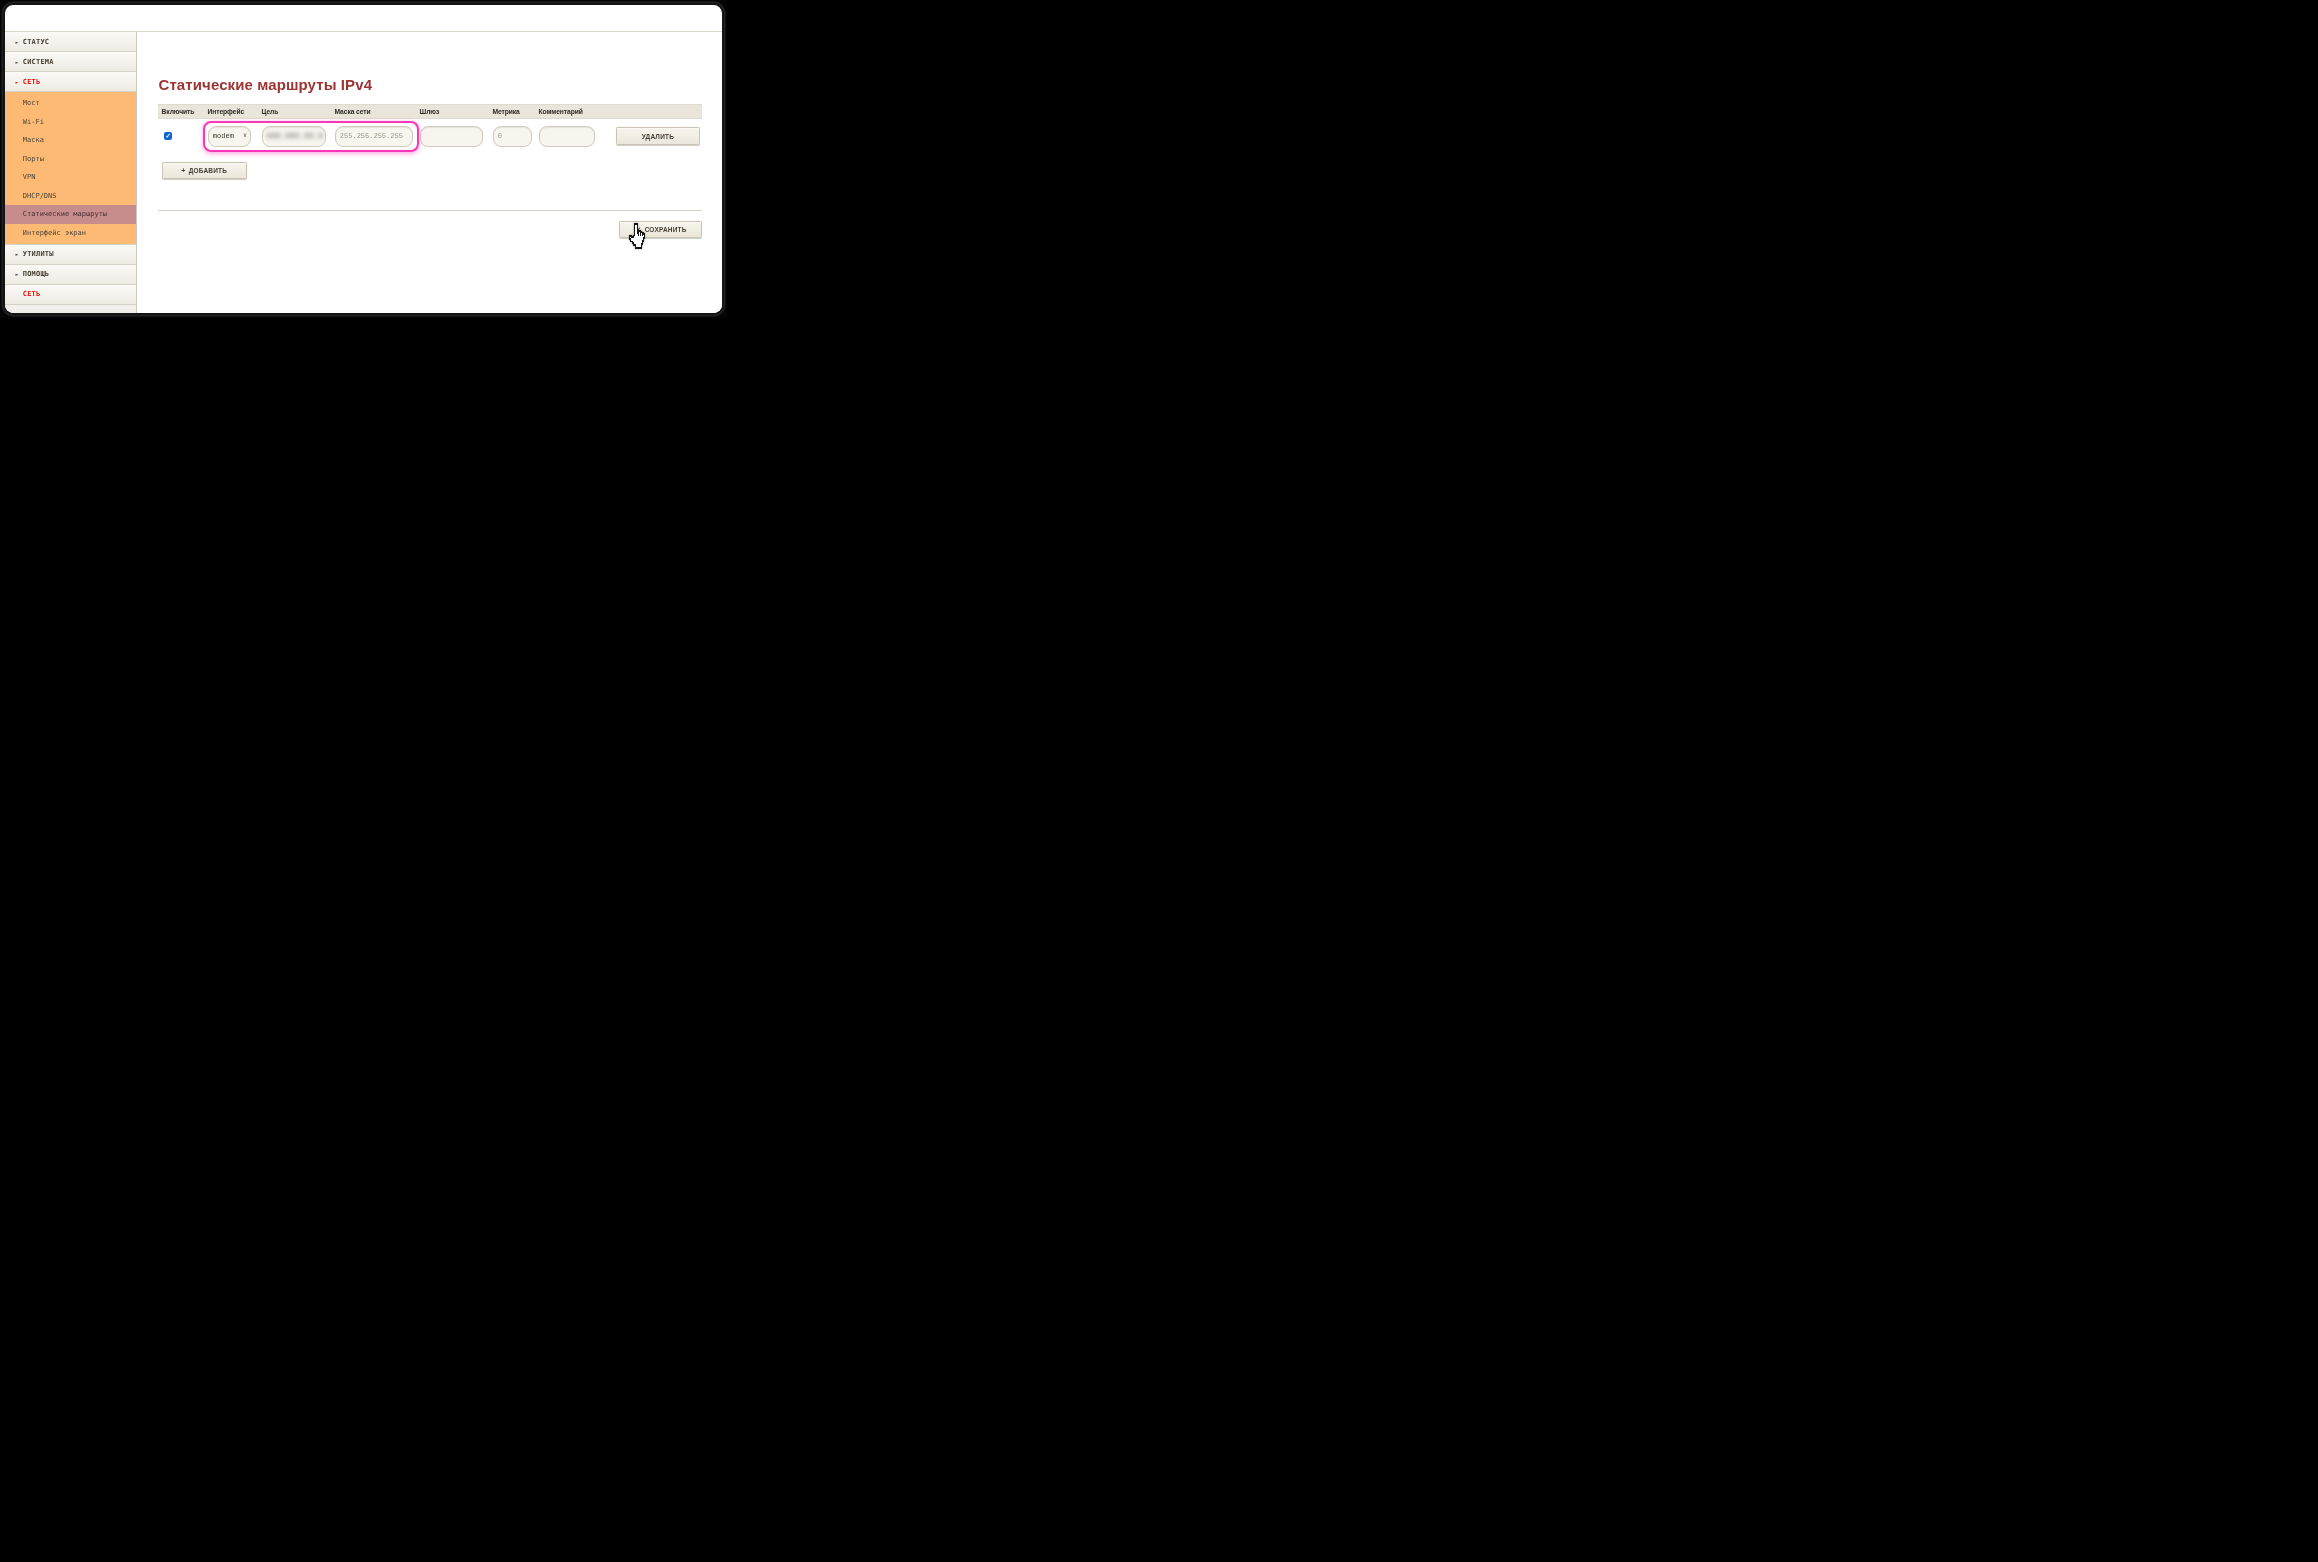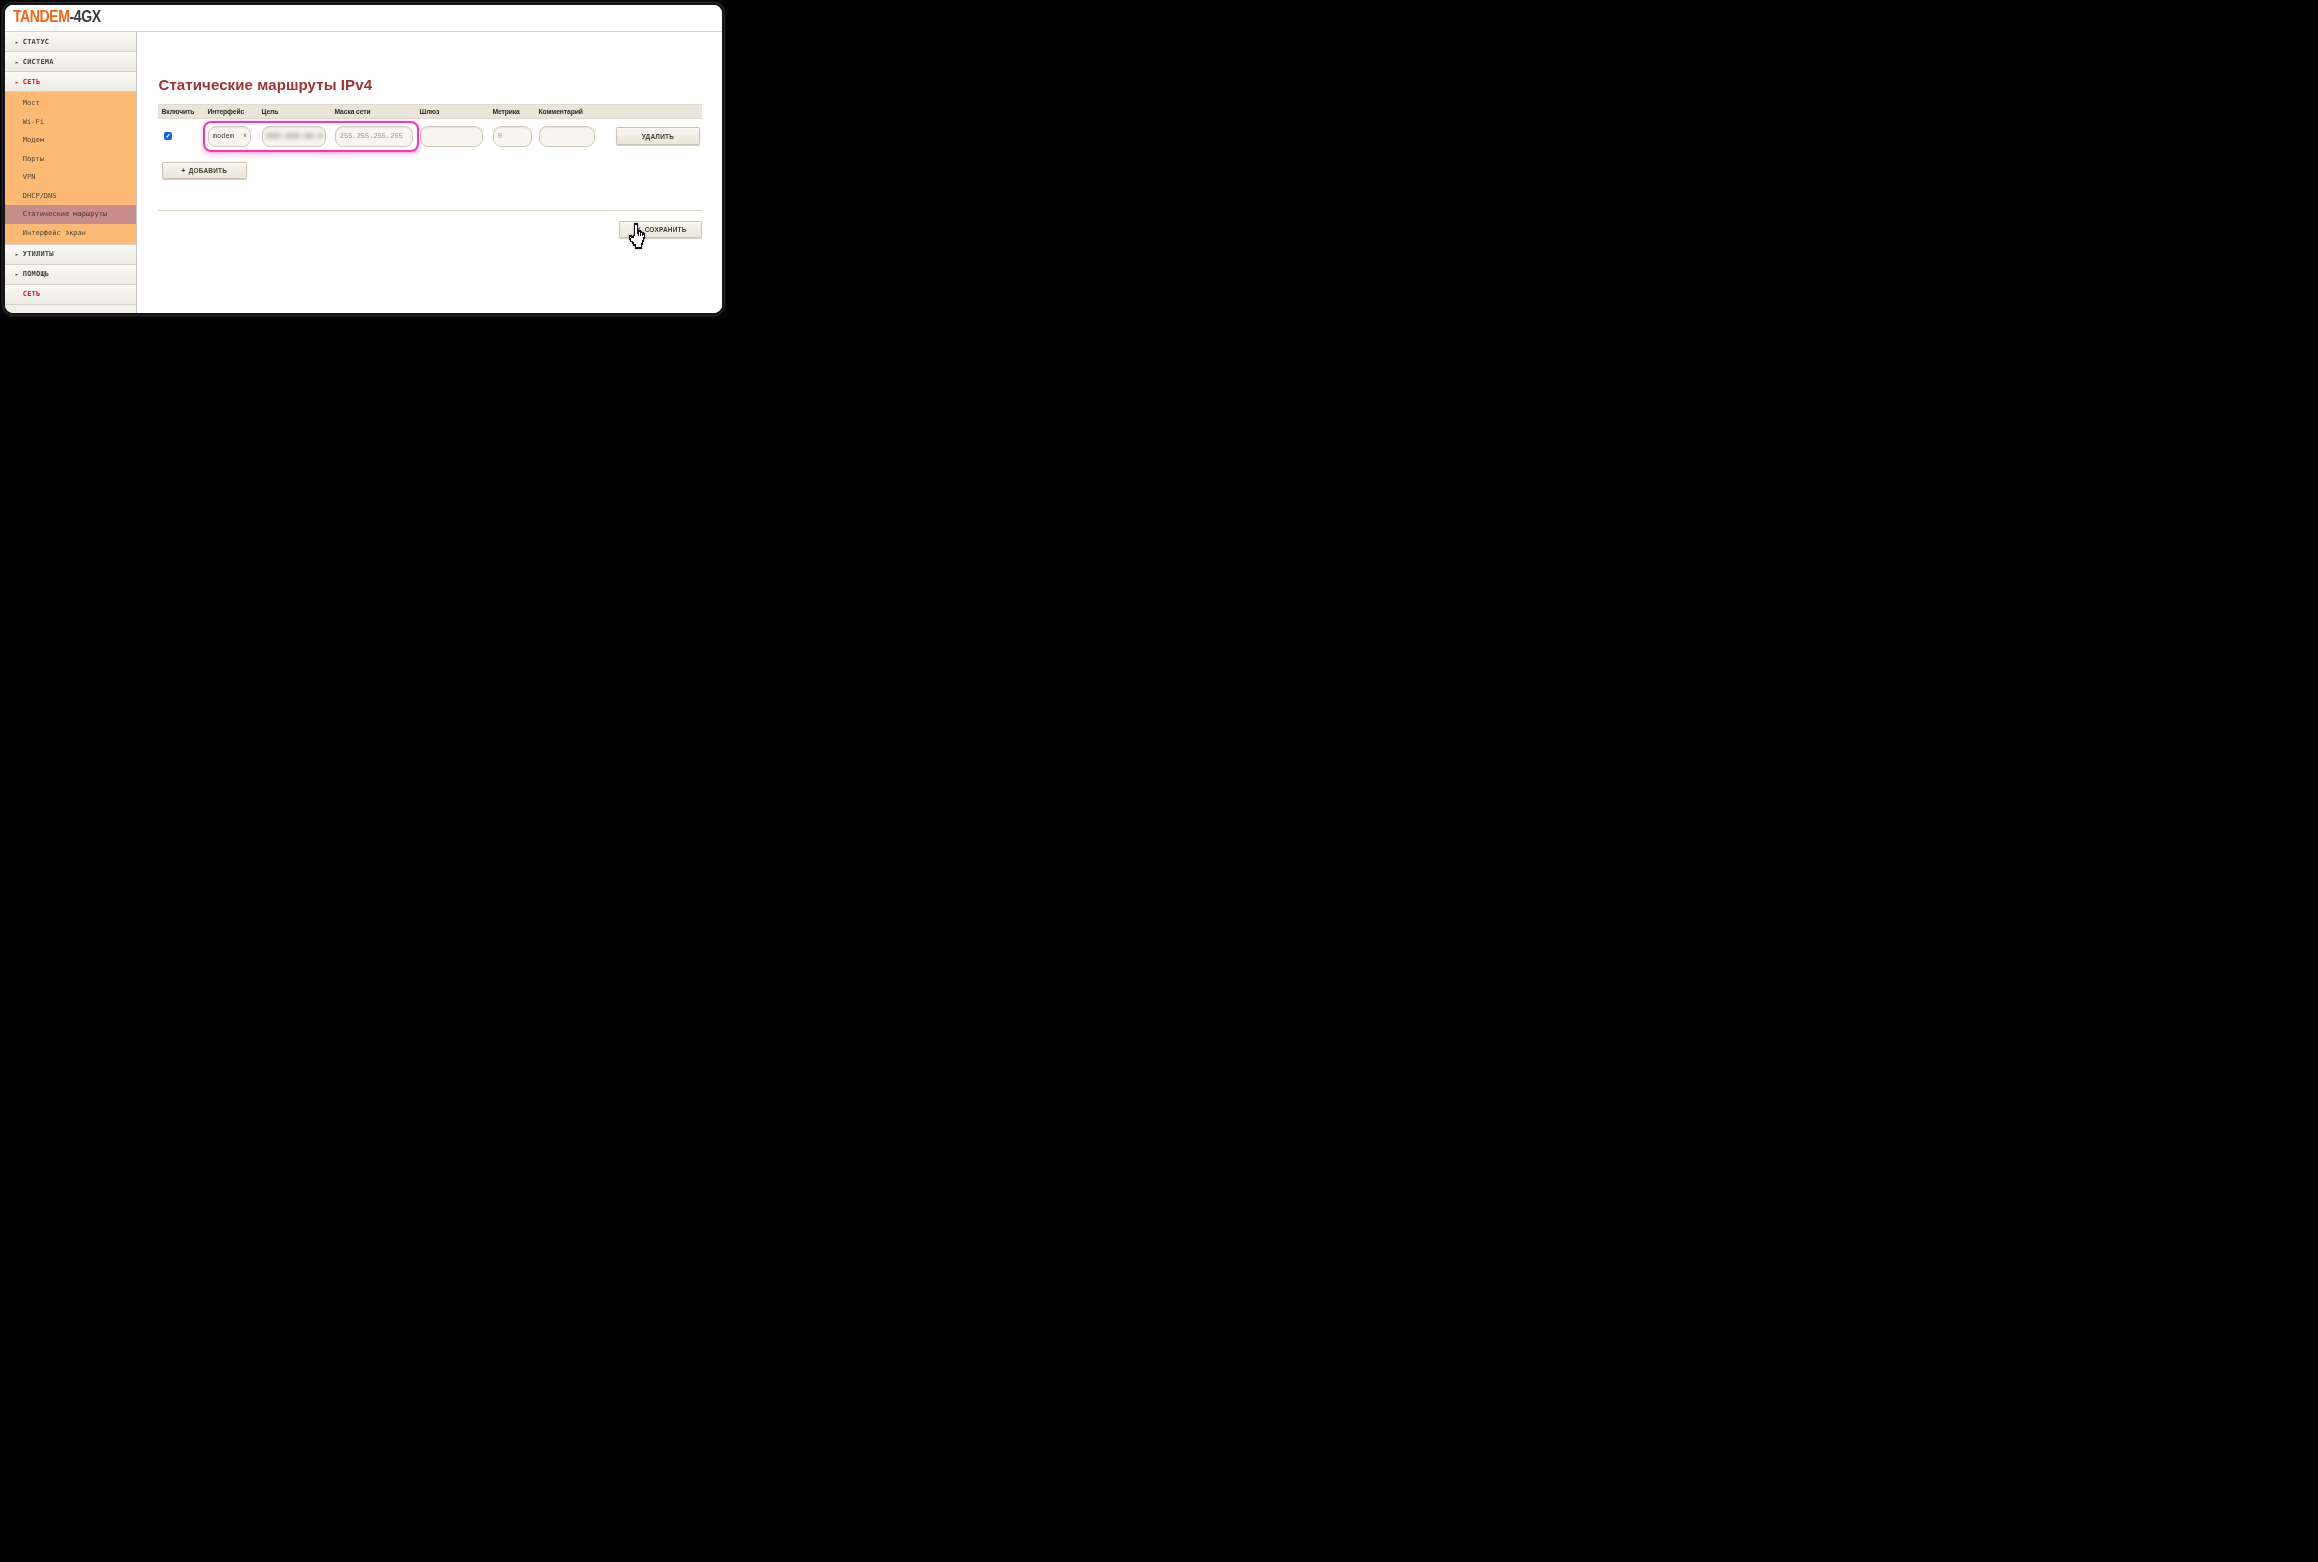--- a/index.html
+++ b/index.html
@@ -89,25 +89,20 @@
 
   .cursor-hand { position:absolute; left:490px; top:191px; width:19.5px; height:27px; pointer-events:none;
                  filter:drop-shadow(0.5px 0.9px 0.9px rgba(0,0,0,.35)); }
 </style>
 </head>
 <body>
 
 <div class="stage">
   <div class="frame">
 
-    <div class="header">
-      <div class="logo">
-        <span class="p1">TANDEM</span><span class="p2">-4GX</span>
-      </div>
-    </div>
 
     <div class="body-split">
 
       <div class="sidebar">
         <div class="nav-item">
           <span class="tri">►</span>
           <span class="lbl">СТАТУС</span>
         </div>
         <div class="nav-item">
           <span class="tri">►</span>
@@ -119,21 +114,21 @@
         </div>
 
         <div class="submenu">
           <div class="sub-item">
               <span>Мост</span>
             </div>
           <div class="sub-item">
               <span>Wi-Fi</span>
             </div>
           <div class="sub-item">
-              <span>Модем</span>
+              <span>Маска</span>
             </div>
           <div class="sub-item">
               <span>Порты</span>
             </div>
           <div class="sub-item">
               <span>VPN</span>
             </div>
           <div class="sub-item">
               <span>DHCP/DNS</span>
             </div>

